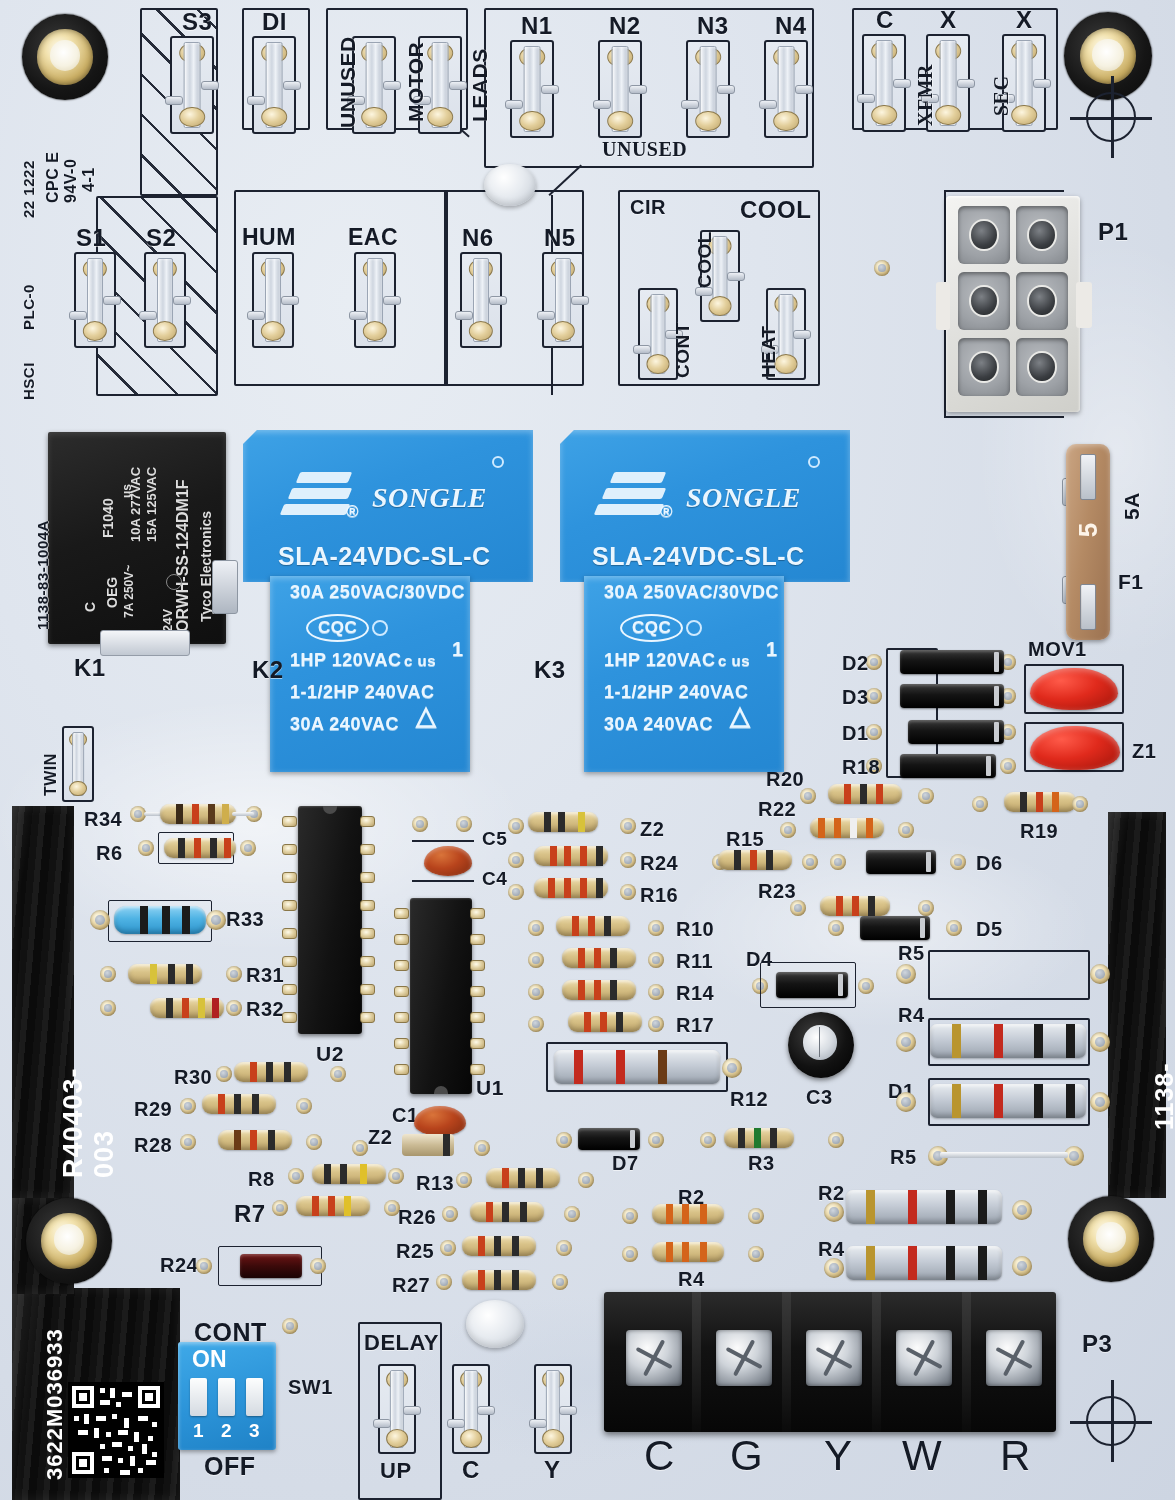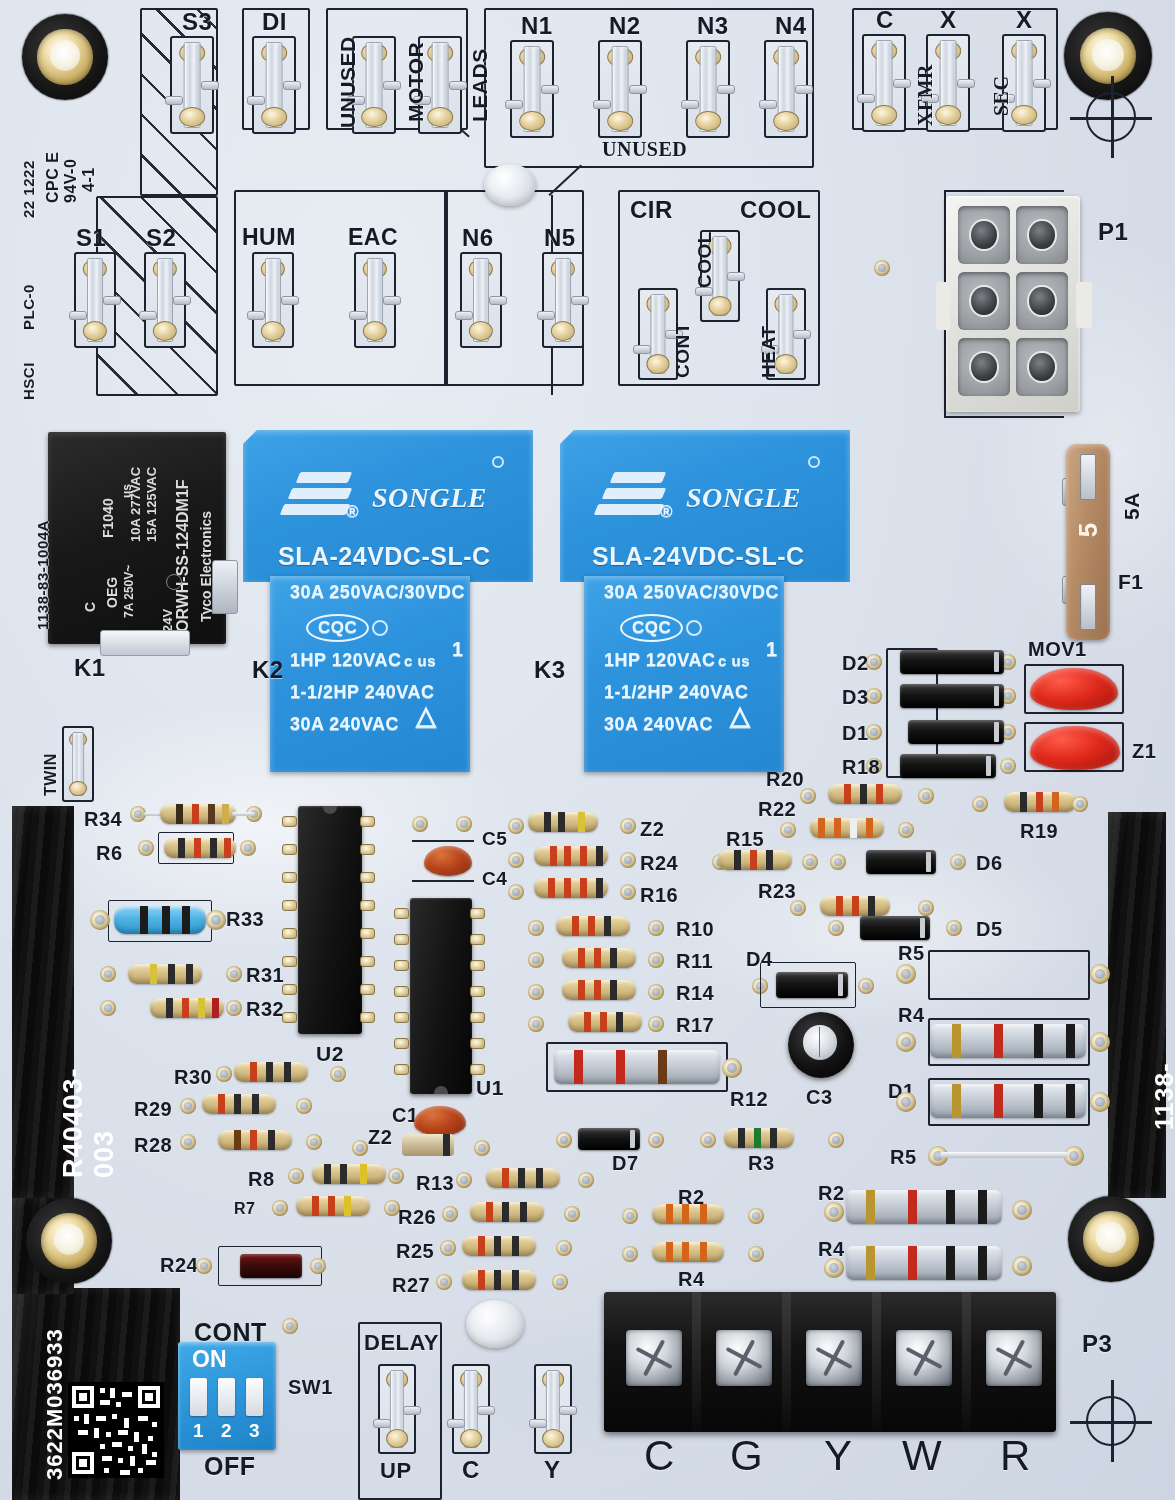--- a/index.html
+++ b/index.html
@@ -544,21 +544,21 @@
 
   <div class="spade" style="left:542px;top:252px;width:42px;height:96px;">
     <div class="pin t"></div>
       <div class="tab"></div>
       <div class="pin b"></div>
       <div class="clip"></div>
       <div class="clip l"></div>
     </div>
   <div class="lbl" style="left:544px;top:224px;font-size:24px;">N5</div>
 
-  <div class="lbl" style="left:630px;top:196px;font-size:24px;">CIR</div>
+  <div class="lbl" style="left:630px;top:196px;font-size:20px;">CIR</div>
   <div class="lbl" style="left:740px;top:196px;font-size:24px;">COOL</div>
 
   <div class="spade" style="left:638px;top:288px;width:40px;height:92px;">
     <div class="pin t"></div>
       <div class="tab"></div>
       <div class="pin b"></div>
       <div class="clip"></div>
       <div class="clip l"></div>
     </div>
   <div class="lbl rot" style="left:672px;top:378px;font-size:19px;">CONT</div>
@@ -1040,21 +1040,21 @@
 
   <div class="lbl" style="left:248px;top:1168px;font-size:20px;">R8</div>
   <div class="pad sm" style="left:288px;top:1168px;"></div>
   <div class="res" style="left:312px;top:1164px;width:74px;">
     <b style="left:12px;background:#2b2b2b;"></b>
       <b style="left:28px;background:#2b2b2b;"></b>
       <b style="left:48px;background:#e0c02a;"></b>
   </div>
   <div class="pad sm" style="left:388px;top:1168px;"></div>
 
-  <div class="lbl" style="left:234px;top:1200px;font-size:16px;">R7</div>
+  <div class="lbl" style="left:234px;top:1200px;font-size:24px;">R7</div>
   <div class="pad sm" style="left:272px;top:1200px;"></div>
   <div class="res" style="left:296px;top:1196px;width:74px;">
     <b style="left:16px;background:#c8401b;"></b>
       <b style="left:32px;background:#c8401b;"></b>
       <b style="left:48px;background:#e0c02a;"></b>
   </div>
   <div class="pad sm" style="left:384px;top:1200px;"></div>
 
   <div class="lbl" style="left:416px;top:1172px;font-size:20px;">R13</div>
   <div class="pad sm" style="left:456px;top:1172px;"></div>

